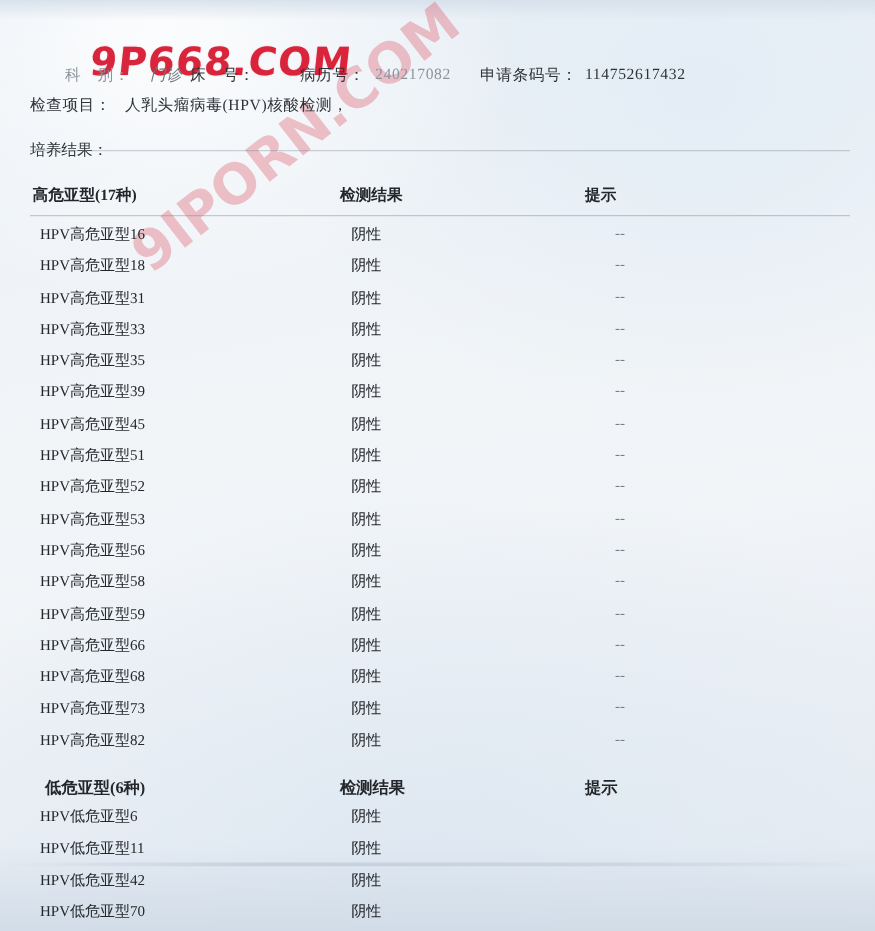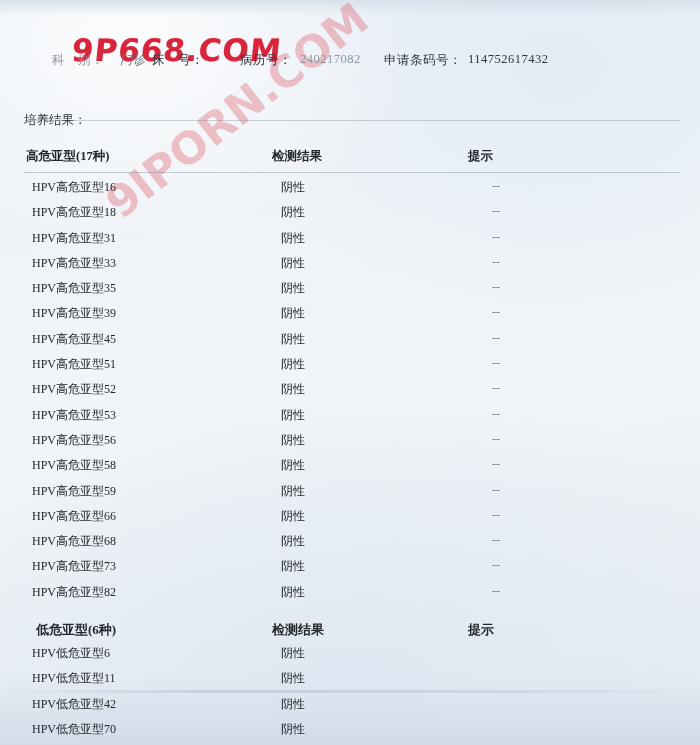--- a/index.html
+++ b/index.html
@@ -171,20 +171,24 @@
     <div class="hrow">
       <span class="hcell faint" style="left:28px;">科　别：</span>
       <span class="hcell faint2" style="left:96px;font-style:italic;">门诊</span>
       <span class="hcell" style="left:128px;">床　号：</span>
       <span class="hcell" style="left:192px;"></span>
       <span class="hcell" style="left:216px;">病历号：</span>
       <span class="hcell faint" style="left:276px;">240217082</span>
       <span class="hcell" style="left:360px;font-family:Liberation Mono, monospace;">申请条码号：</span>
       <span class="hcell" style="left:444px;">114752617432</span>
     </div>
+    <div class="hrow">
+      <span class="hcell" style="left:0px;">检查项目：</span>
+      <span class="hcell" style="left:76px;">人乳头瘤病毒(HPV)核酸检测，</span>
+    </div>
     <div class="hdr-line"></div>
   </div>
 
   <div class="culture">培养结果：</div>
 
   <div class="table">
 
     <div class="sec-head">
       <span class="c1">高危亚型(17种)</span>
       <span class="c2">检测结果</span>

